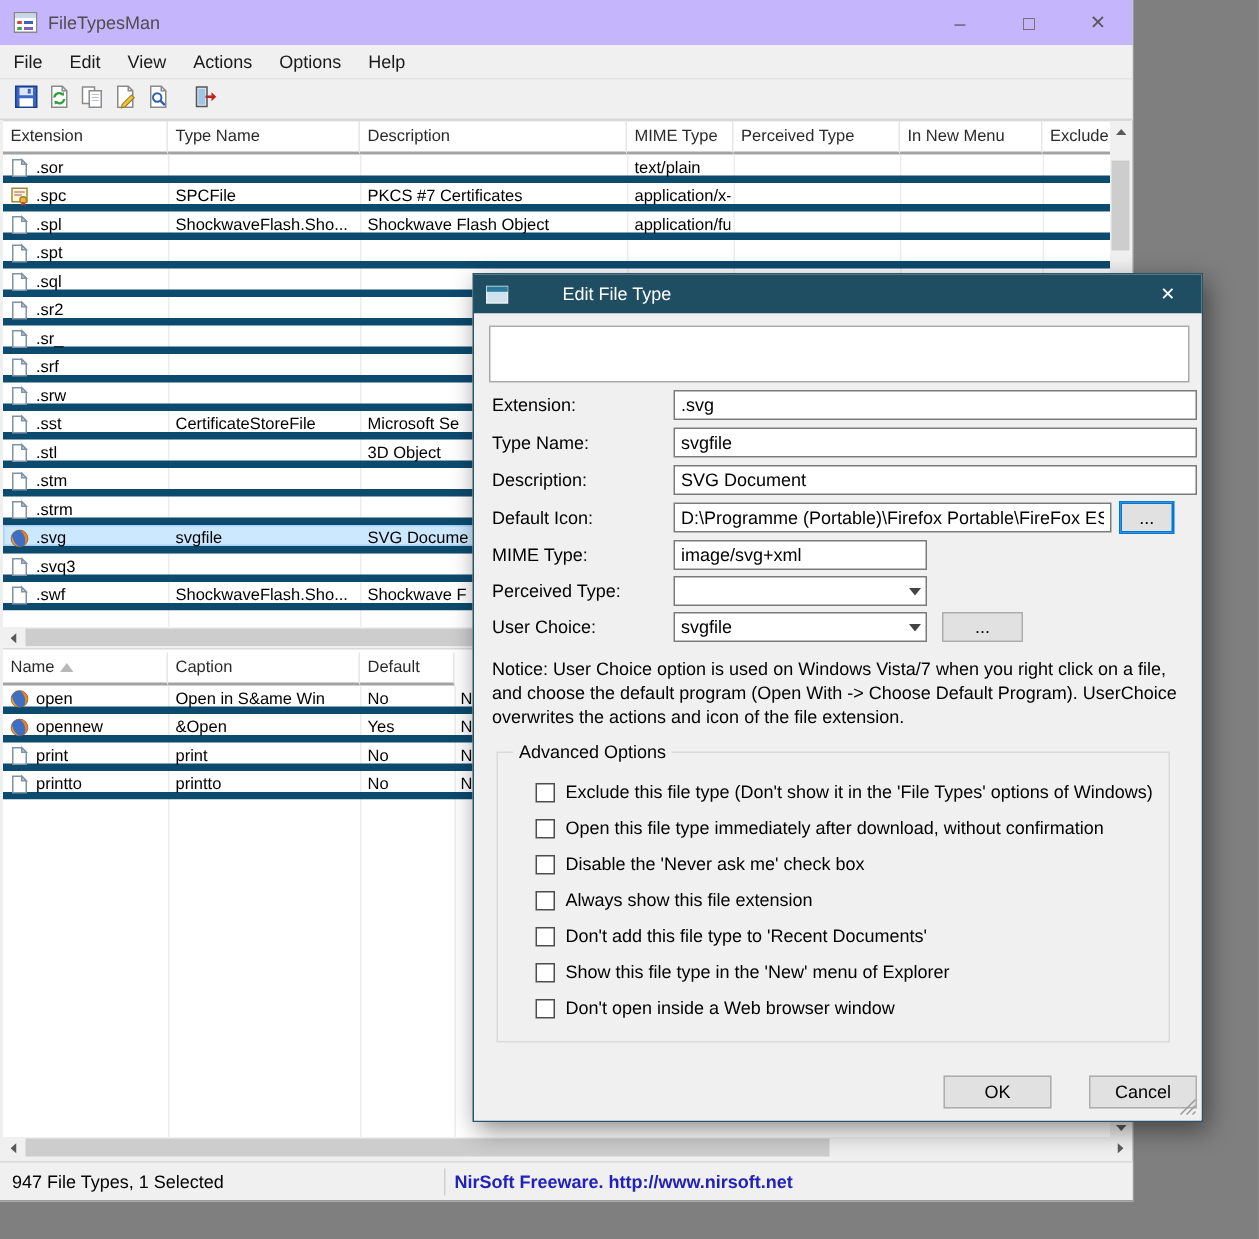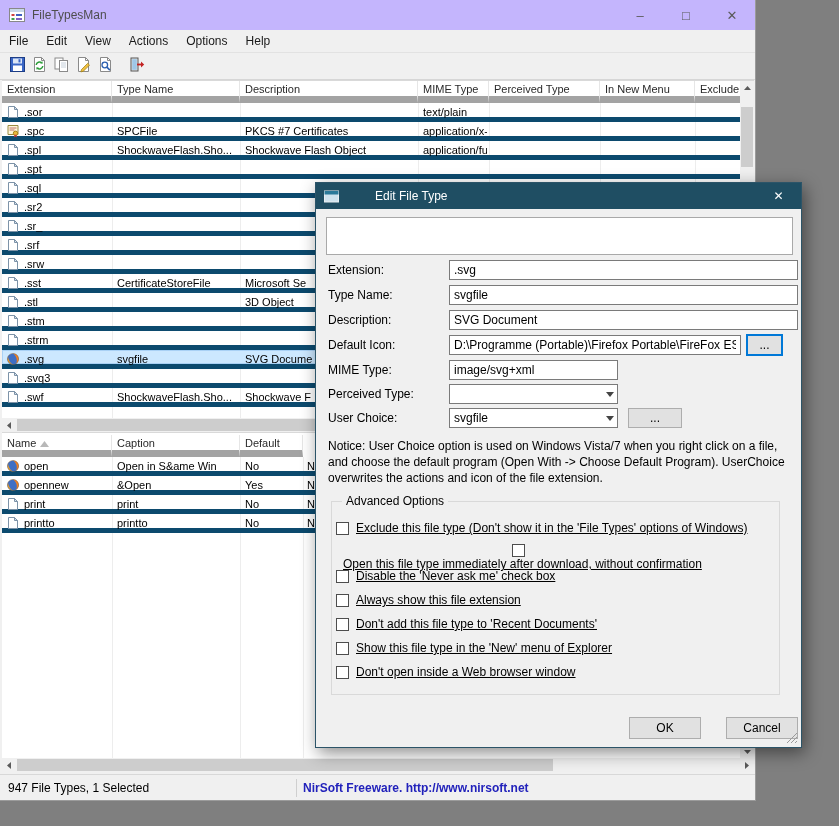--- a/index.html
+++ b/index.html
@@ -22,21 +22,21 @@
   .tbtn { width:22px; height:22px; display:flex; align-items:center; justify-content:center; }
   .tbtn:last-child { margin-left:10px; }
 
   
   .listview { position:absolute; background:#fff; overflow:hidden; }
   #toplist { left:2px; top:80px; width:752px; height:351px; border-top:1px solid #d9d9d9; }
   #botlist { left:2px; top:432px; width:752px; height:326px; border-top:1px solid #d9d9d9; }
   .lheader { display:flex; height:22px; background:#fff; }
   #botlist .lheader { margin-top:2px; }
   .hcell { display:flex; align-items:center; gap:4px; padding-left:5px; font-size:11px; color:#2a2a2a;
-           border-right:1px solid #e6e6e6; border-bottom:7px solid #a3a3a3; overflow:hidden; white-space:nowrap; }
+           border-right:1px solid #e6e6e6; border-bottom:2px solid #a3a3a3; overflow:hidden; white-space:nowrap; }
   .lrows { position:absolute; left:0; width:738px; overflow:hidden; }
   #file-rows { top:22px; }
   #action-rows { top:24px; }
   .lrow { position:relative; height:19px; border-bottom:5px solid #0c4a6e; }
   .lrow.sel { background:#cce8ff; box-shadow:inset 0 0 0 1px #a9d1f5; }
   .cicon { position:absolute; left:4px; top:2px; display:flex; }
   .cell { position:absolute; top:0; line-height:18px; font-size:11px; white-space:nowrap; overflow:hidden; }
   .gline { position:absolute; width:1px; background:#ededed; }
 
   
@@ -74,21 +74,21 @@
          font-family:inherit; font-size:12px; color:#000; }
   .combo { position:absolute; top:0; height:20px; background:#fff; border:1px solid #7a7a7a; }
   .combo-val { position:absolute; left:4px; top:2px; }
   .combo-arrow { position:absolute; right:3px; top:7px; display:flex; }
   .dbtn { position:absolute; background:#e1e1e1; border:1px solid #adadad; font-family:inherit; font-size:12px;
           color:#000; display:flex; align-items:center; justify-content:center; }
   .dbtn.focus { border:1px solid #0078d7; box-shadow:0 0 0 1px #0078d7; }
   .notice { position:absolute; left:12px; top:229px; width:463px; line-height:16px; }
   .groupbox { position:absolute; left:15px; top:292px; width:449px; height:194px; border:1px solid #d9d9d9;padding-left:42px; }
   .gb-label { position:absolute; left:10px; top:-8px; background:#f0f0f0; padding:0 4px; }
-  .opt { position:absolute; left:4px; height:16px; display:flex; align-items:center;text-decoration:underline; }
+  .opt { position:absolute; left:25px; height:16px; display:flex; align-items:center; }
   .cbx { width:13px; height:13px; background:#fff; border:1px solid #4d4d4d; flex:0 0 auto; }
   .optlabel { margin-left:7px; white-space:nowrap; }
   .grip { position:absolute; right:3px; bottom:3px; display:flex; }
 </style>
 </head>
 <body>
 
 <div id="screen">
 
   <div id="mainwin">
@@ -585,21 +585,21 @@
 
       <div class="notice">Notice: User Choice option is used on Windows Vista/7 when you right click on a file, and choose the default program (Open With -&gt; Choose Default Program). UserChoice overwrites the actions and icon of the file extension.</div>
 
       <div class="groupbox">
         <span class="gb-label">Advanced Options</span>
         <div id="adv-options">
             <div class="opt" style="top: 18px;">
               <span class="cbx"></span>
               <span class="optlabel">Exclude  this file type (Don't show it in the 'File Types' options of Windows)</span>
             </div>
-            <div class="opt" style="top: 42px; flex-direction: column;">
+            <div class="opt" style="top: 42px;">
               <span class="cbx"></span>
               <span class="optlabel">Open this file type immediately after download, without confirmation</span>
             </div>
             <div class="opt" style="top: 66px;">
               <span class="cbx"></span>
               <span class="optlabel">Disable the 'Never ask me' check box</span>
             </div>
             <div class="opt" style="top: 90px;">
               <span class="cbx"></span>
               <span class="optlabel">Always show this file extension</span>

